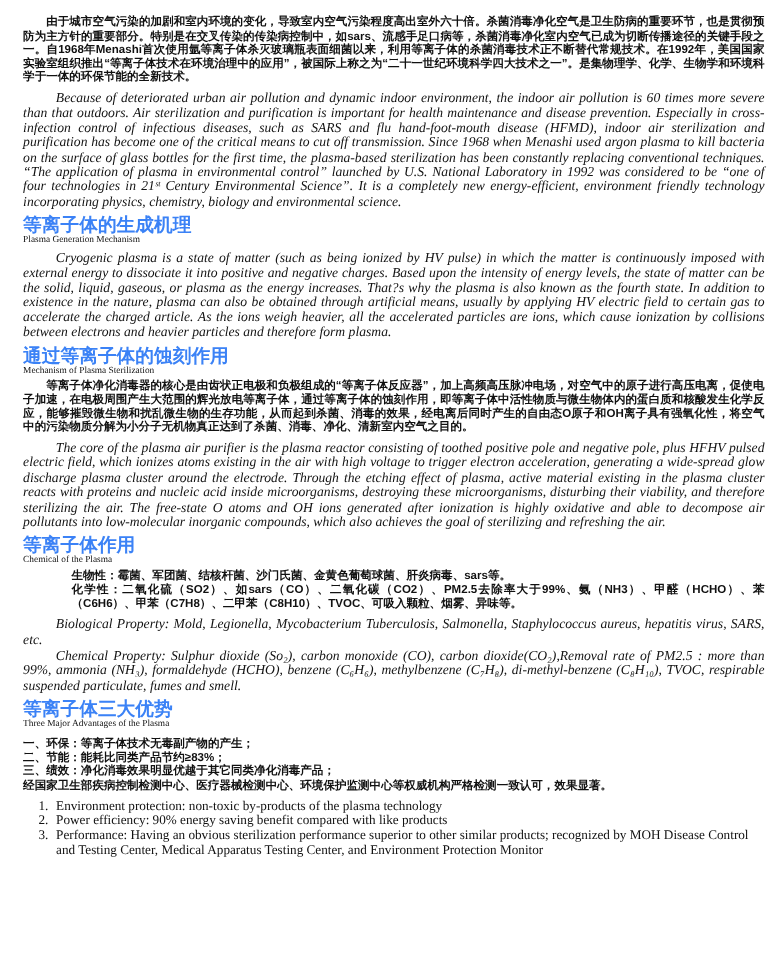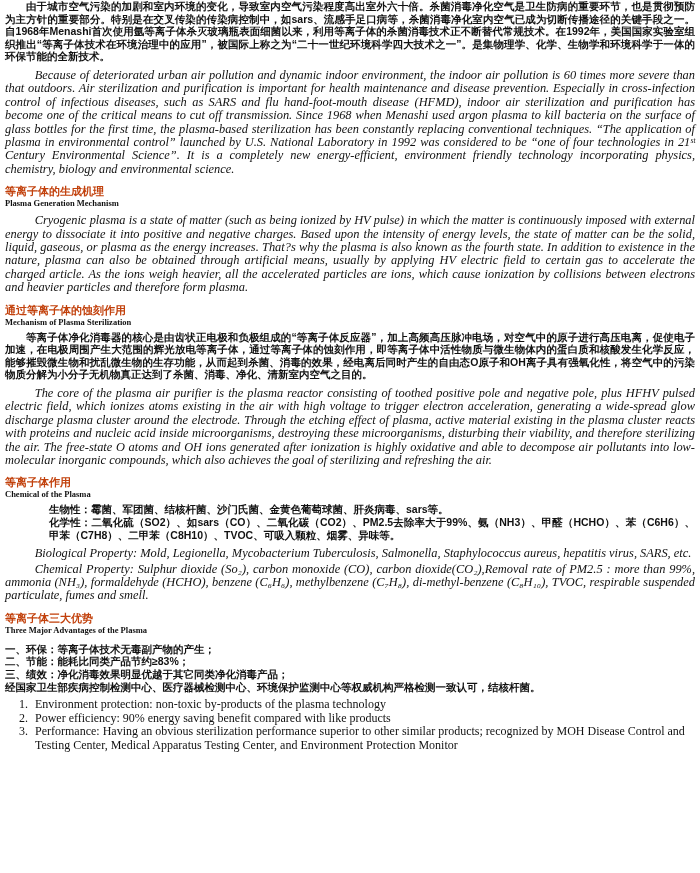--- a/index.html
+++ b/index.html
@@ -1,17 +1,17 @@
 <!DOCTYPE html>
 <html><head>
 <meta charset="utf-8">
 <style>
   html,body{margin:0;padding:0;background:#ffffff;}
   body{width:700px;height:873px;overflow:hidden;color:#111;}
-  .page{padding:0 5px 0 5px;}
+  .page{padding:14px 5px 0 5px;margin-left:16px;}
   
   .zh{
     font-family:"Liberation Sans","DejaVu Sans",sans-serif;
     font-weight:bold;
     font-size:10.5px;
     line-height:12.6px;
     text-align:justify;
     margin:0;
   }
   .zh.indent{text-indent:2em;}
@@ -22,28 +22,28 @@
     line-height:13.4px;
     text-align:justify;
     margin:6px 0 0 0;
     font-style:italic;
   }
   .en.indent{text-indent:2.4em;}
   .section-head{margin:8px 0 4px 0;}
   .head-zh{
     font-family:"Liberation Sans","DejaVu Sans",sans-serif;
     font-weight:bold;
-    font-size:11px;
+    font-size:17px;
     line-height:14px;
-    color:#c2410c;
+    color:#3b82f6;
     margin:0;
   }
   .head-en{
     font-family:"Liberation Serif","DejaVu Serif",serif;
-    font-weight:bold;
+    font-weight:normal;
     font-size:8.5px;
     line-height:10px;
     color:#111;
     margin:0;
   }
   .gap-sm{height:4px;}
   
   .zh-hang{
     padding-left:44px;
     text-indent:-44px;
@@ -89,20 +89,20 @@
   <p class="en indent" style="margin-top:2px">Chemical Property: Sulphur dioxide  (So₂),  carbon monoxide (CO), carbon dioxide(CO₂),Removal rate of  PM2.5 : more than 99%, ammonia (NH₃), formaldehyde (HCHO), benzene (C₆H₆),  methylbenzene (C₇H₈),  di-methyl-benzene (C₈H₁₀), TVOC, respirable suspended particulate, fumes and smell.</p>
 
   <div class="section-head">
     <p class="head-zh">等离子体三大优势</p>
     <p class="head-en">Three Major Advantages of the Plasma</p>
   </div>
   <div class="gap-sm"></div>
   <p class="zh zh-line">一、环保：等离子体技术无毒副产物的产生；</p>
   <p class="zh zh-line">二、节能：能耗比同类产品节约≥83%；</p>
   <p class="zh zh-line">三、绩效：净化消毒效果明显优越于其它同类净化消毒产品；</p>
-  <p class="zh zh-line">经国家卫生部疾病控制检测中心、医疗器械检测中心、环境保护监测中心等权威机构严格检测一致认可，结核杆菌。</p>
+  <p class="zh zh-line">经国家卫生部疾病控制检测中心、医疗器械检测中心、环境保护监测中心等权威机构严格检测一致认可，效果显著。</p>
   <ol class="en-list">
     <li>Environment protection: non-toxic by-products of the plasma technology</li>
     <li>Power efficiency: 90% energy saving benefit compared with like products</li>
     <li>Performance: Having an obvious sterilization performance superior to  other similar products; recognized by MOH Disease Control and Testing Center, Medical Apparatus Testing Center, and Environment Protection Monitor</li>
   </ol>
 
 </div>
 
 </body></html>

